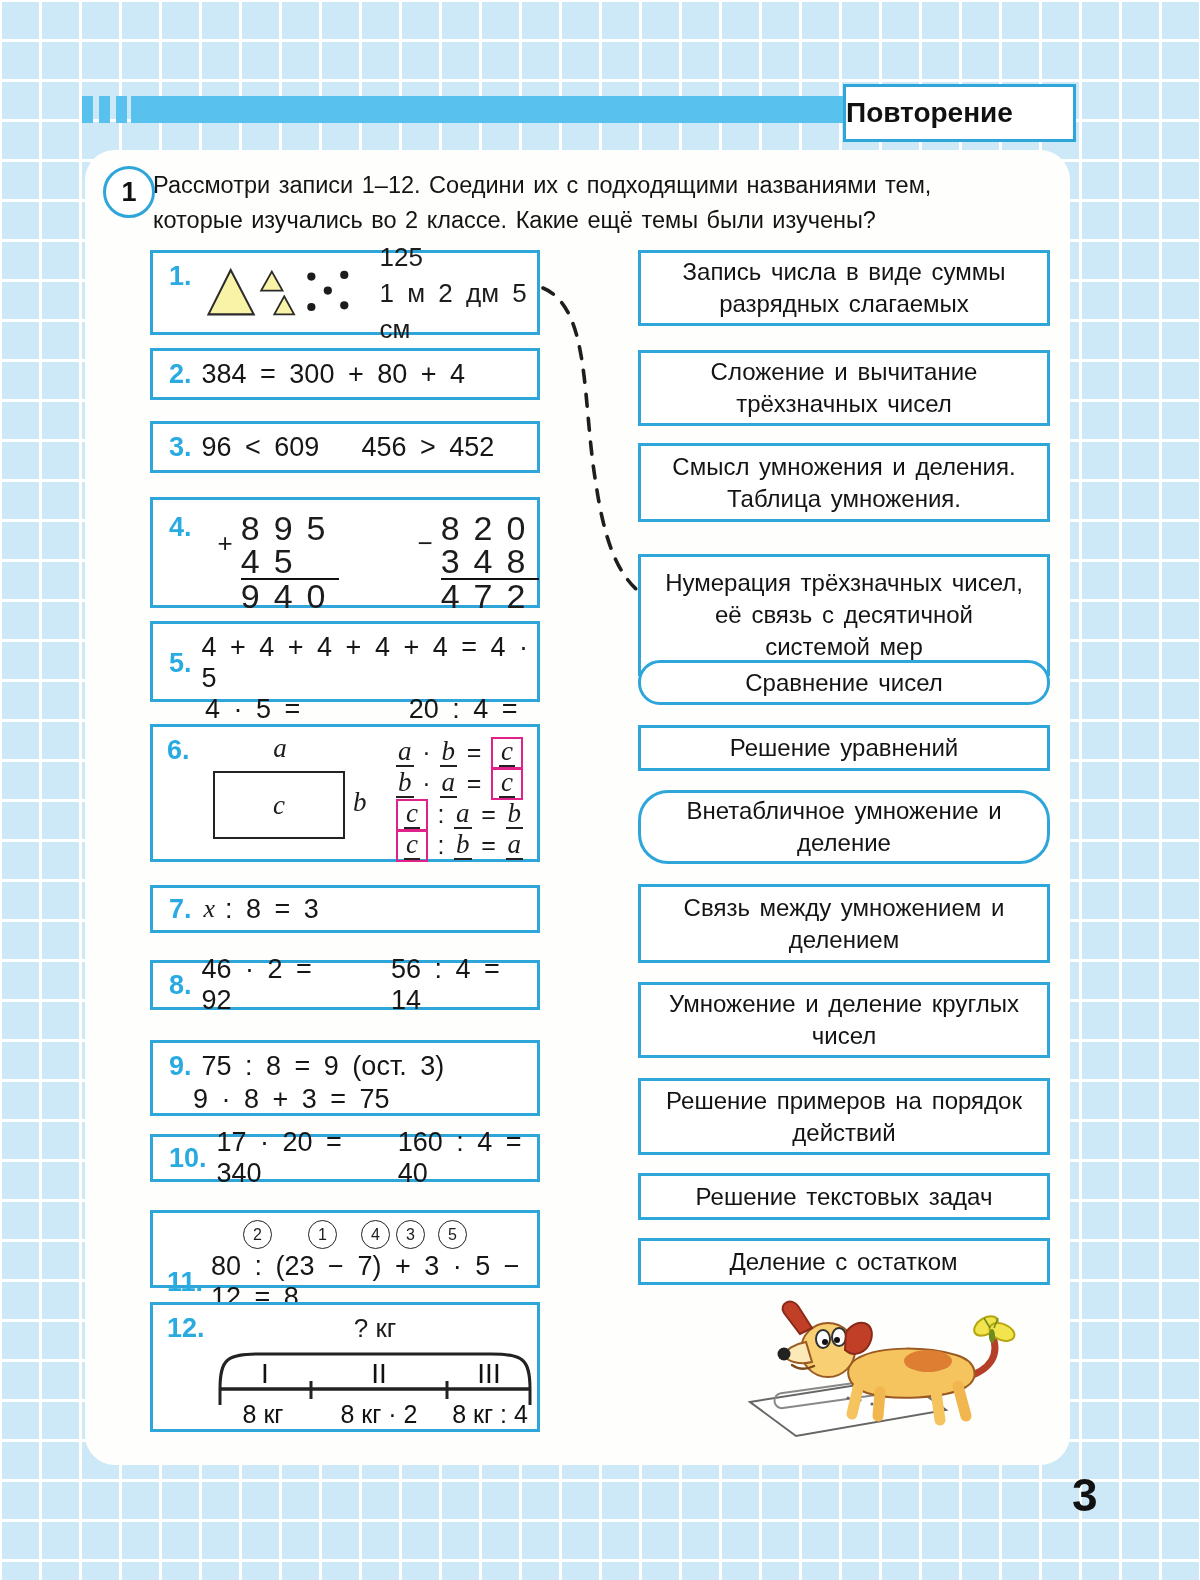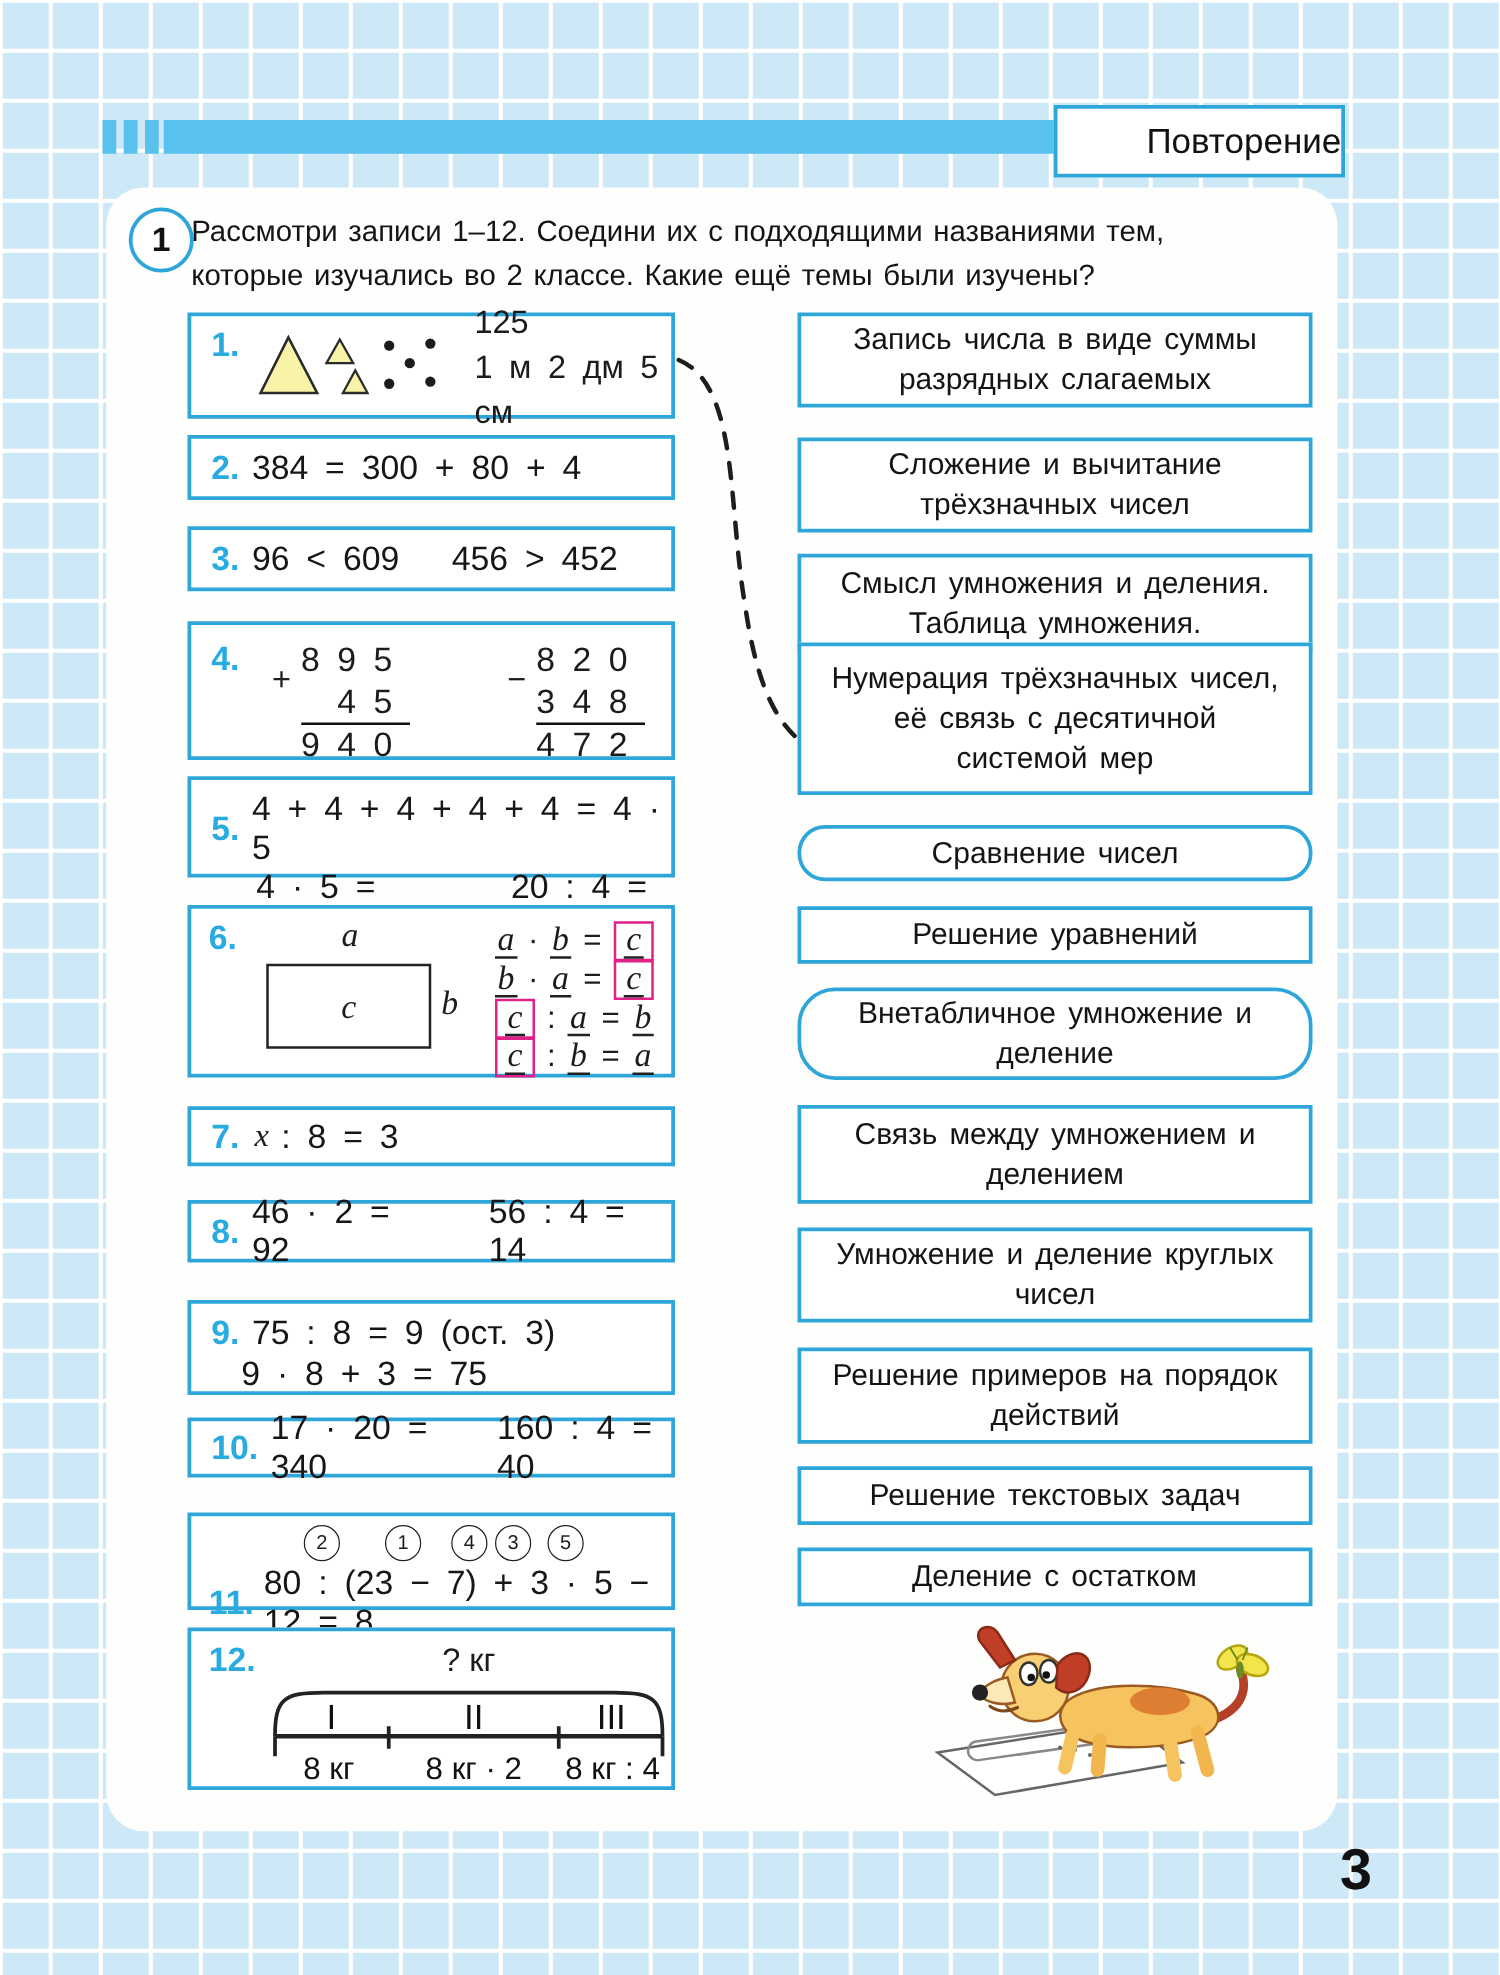--- a/index.html
+++ b/index.html
@@ -12,22 +12,22 @@
       linear-gradient(90deg,#ffffff 3px, transparent 3px);
     background-size:40px 40px;
     background-position:-1px -1px;
   }
   
   .bar-seg{position:absolute;top:96px;width:11px;height:27px;background:#58c1ee;}
   .bar-main{position:absolute;top:96px;left:131px;width:728px;height:27px;background:#58c1ee;}
   .badge{
     position:absolute;left:843px;top:84px;width:227px;height:52px;
     background:#ffffff;border:3.5px solid #2ea6da;border-radius:0;
-    display:flex;align-items:center;justify-content:flex-end;
-    font-size:28px;font-weight:normal;color:#111;
+    display:flex;align-items:center;justify-content:flex-start;
+    font-size:28px;font-weight:bold;color:#111;
   }
   
   .panel{
     position:absolute;left:85px;top:150px;width:985px;height:1315px;
     background:#fefefc;border-radius:30px;
   }
   .connector{position:absolute;left:0;top:0;width:985px;height:1315px;pointer-events:none;}
   
   .task-num{
     position:absolute;left:18px;top:16px;width:46px;height:46px;border-radius:50%;
@@ -58,21 +58,21 @@
   .b1 svg{margin-left:14px;}
   .b1-vals{margin-left:16px;font-size:26px;line-height:36px;word-spacing:6px;}
   
   .oneline{display:flex;align-items:center;padding-left:16px;}
   .oneline .num{margin-right:10px;}
   .gap1{margin-left:42px;}
   
   .b4{top:347px;height:111px;padding:12px 0 0 16px;display:flex;}
   .arith{display:flex;margin-left:26px;}
   .arith .sign{font-size:26px;margin-top:16px;margin-right:8px;}
-  .arith .rows{text-align:right;font-size:27px;line-height:33px;}
+  .arith .rows{text-align:left;font-size:34px;line-height:33px;}
   .arith .digits{letter-spacing:14px;margin-right:-14px;}
   .arith .result{border-top:2.5px solid #111;}
   .arith2{margin-left:92px;}
   
   .b5{top:471px;height:81px;padding:8px 0 0 16px;}
   .b5 .l2{margin-left:36px;display:flex;}
   .b5 .l2 span + span{margin-left:74px;}
   
   .b6{top:574px;height:138px;}
   .b6 .num{position:absolute;left:14px;top:8px;}
@@ -97,21 +97,21 @@
   .circ{position:absolute;top:7px;width:29px;height:29px;border:1.8px solid #222;border-radius:50%;
     display:flex;align-items:center;justify-content:center;font-size:16px;background:#fff;box-sizing:border-box;}
   .b11-line{position:absolute;left:14px;top:38px;display:flex;align-items:center;}
   
   .b12{top:1152px;height:130px;}
   .b12 .num{position:absolute;left:14px;top:8px;}
   .b12-q{position:absolute;left:62px;top:8px;width:320px;text-align:center;font-size:26px;}
   .b12 svg{position:absolute;left:62px;top:42px;}
   
   .r1{top:100px;height:76px;}  .r2{top:200px;height:76px;}
-  .r3{top:293px;height:79px;}  .r4{top:364px;height:122px;}
+  .r3{top:293px;height:79px;}  .r4{top:404px;height:122px;}
   .r5{top:510px;height:45px;border-radius:22px;}  .r6{top:575px;height:46px;}
   .r7{top:640px;height:74px;border-radius:30px;}  .r8{top:734px;height:79px;}
   .r9{top:832px;height:76px;}  .r10{top:928px;height:77px;}
   .r11{top:1023px;height:47px;} .r12{top:1088px;height:47px;padding-left:17px;}
   .dog{position:absolute;left:655px;top:1148px;}
   .pageno{position:absolute;left:1072px;top:1468px;font-size:46px;font-weight:bold;color:#111;}
 </style>
 </head>
 <body>
 

